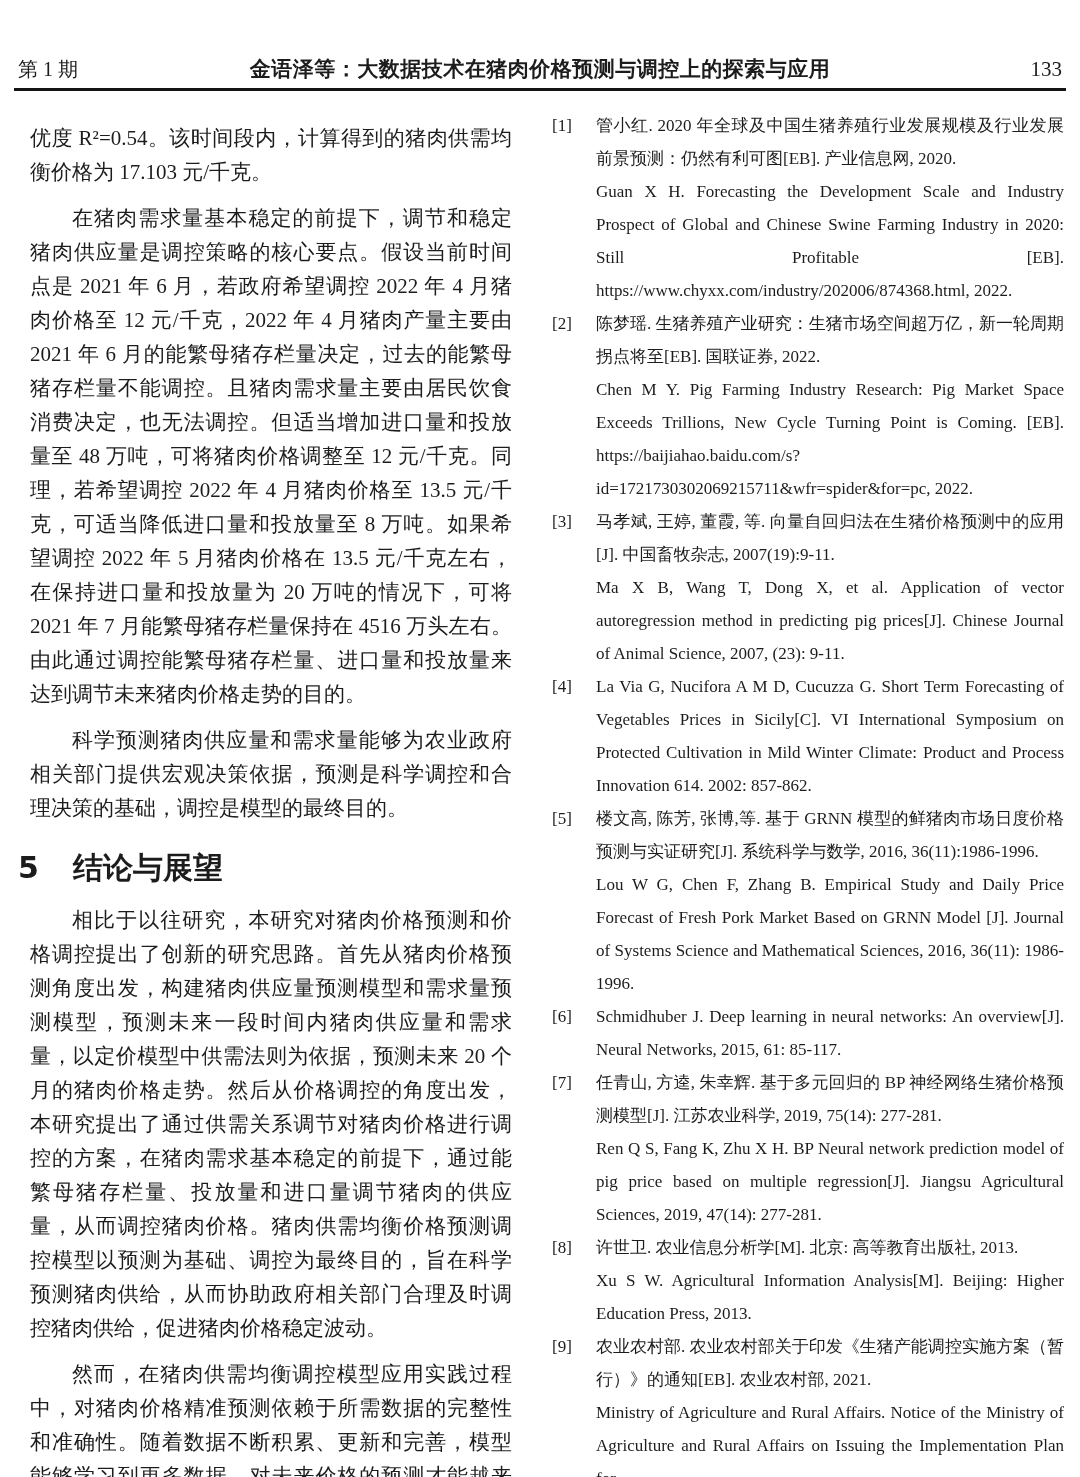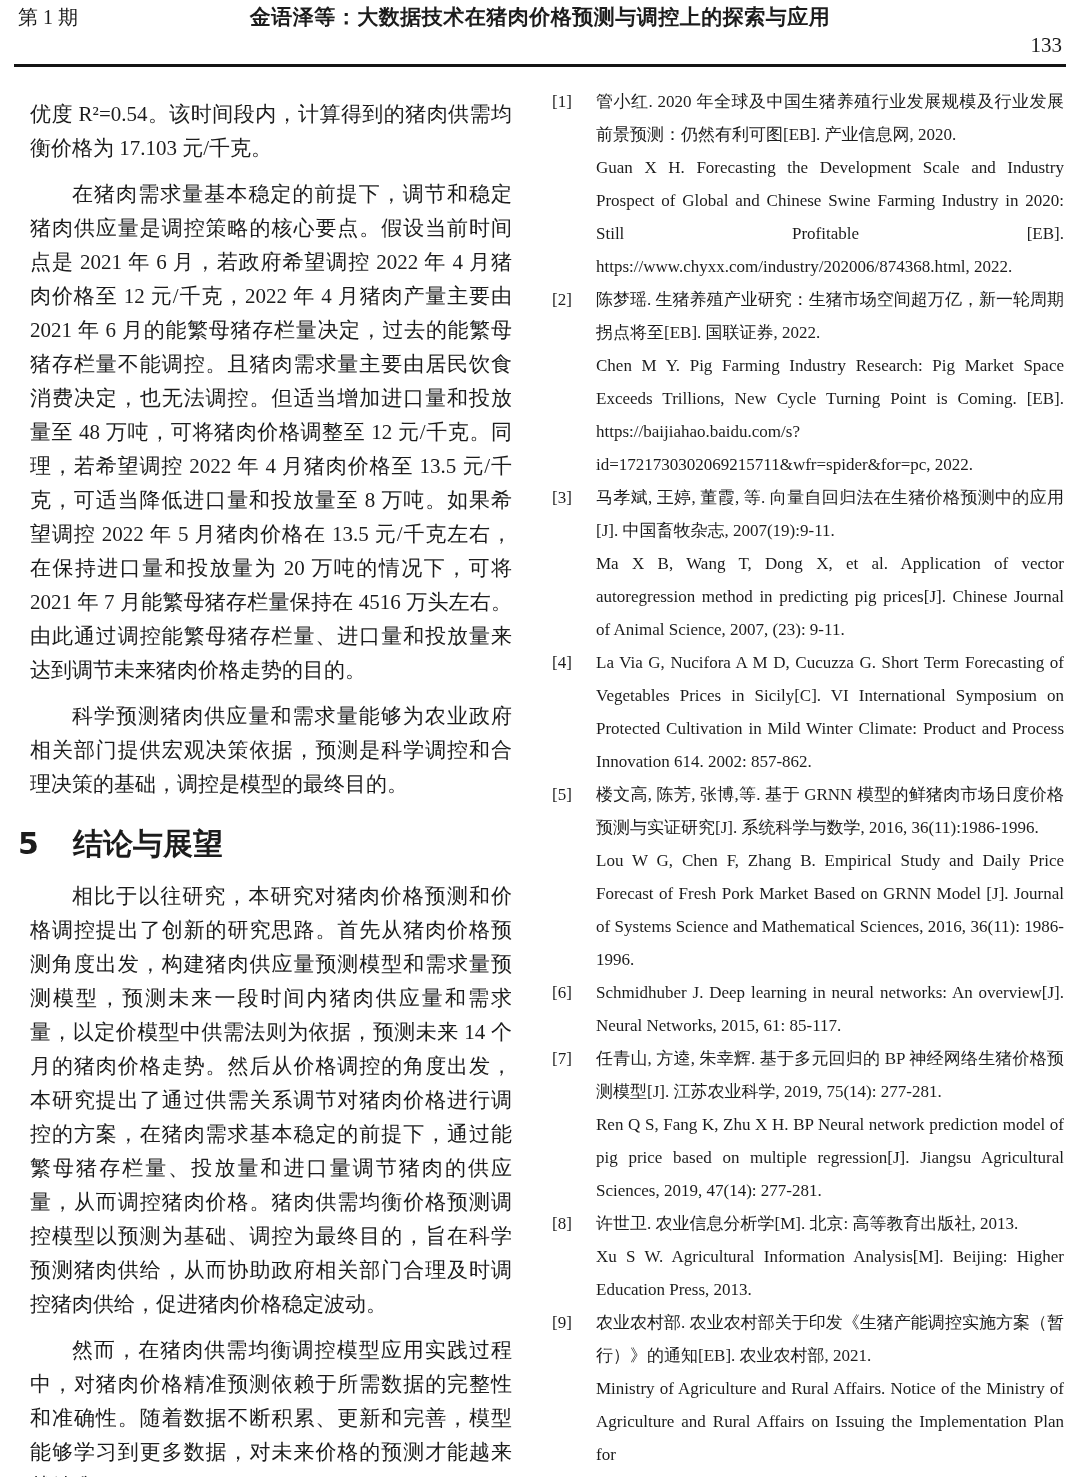--- a/index.html
+++ b/index.html
@@ -7,22 +7,22 @@
     width: 1080px; height: 1477px;
     background: #ffffff;
     color: #1c1c1c;
     font-family: "Liberation Serif", "DejaVu Serif", serif;
     overflow: hidden;
   }
   .page { width: 1080px; height: 1477px; overflow: hidden; position: relative; }
 
   
   .page-header {
-    display: flex; align-items: flex-start;
-    padding: 4px 18px 0 18px;
+    display: flex; align-items: flex-end;
+    padding: 28px 18px 0 18px;
     font-size: 20px; line-height: 26px;
   }
   .issue { width: 140px; flex-shrink: 0; }
   .running-title {
     flex: 1; text-align: center;
     font-family: "DejaVu Sans", "Liberation Sans", sans-serif;
     font-weight: bold; font-size: 21px; letter-spacing: 0.5px;
   }
   .page-num { width: 140px; flex-shrink: 0; text-align: right; font-size: 21px; margin-top: 28px; }
   .header-rule { height: 3px; background: #141414; margin: 6px 14px 0 14px; }
@@ -88,21 +88,21 @@
     <div class="col-left">
       <p class="body-par no-indent">优度 R²=0.54。该时间段内，计算得到的猪肉供需均衡价格为 17.103 元/千克。</p>
       <p class="body-par">在猪肉需求量基本稳定的前提下，调节和稳定猪肉供应量是调控策略的核心要点。假设当前时间点是 2021 年 6 月，若政府希望调控 2022 年 4 月猪肉价格至 12 元/千克，2022 年 4 月猪肉产量主要由 2021 年 6 月的能繁母猪存栏量决定，过去的能繁母猪存栏量不能调控。且猪肉需求量主要由居民饮食消费决定，也无法调控。但适当增加进口量和投放量至 48 万吨，可将猪肉价格调整至 12 元/千克。同理，若希望调控 2022 年 4 月猪肉价格至 13.5 元/千克，可适当降低进口量和投放量至 8 万吨。如果希望调控 2022 年 5 月猪肉价格在 13.5 元/千克左右，在保持进口量和投放量为 20 万吨的情况下，可将 2021 年 7 月能繁母猪存栏量保持在 4516 万头左右。由此通过调控能繁母猪存栏量、进口量和投放量来达到调节未来猪肉价格走势的目的。</p>
       <p class="body-par">科学预测猪肉供应量和需求量能够为农业政府相关部门提供宏观决策依据，预测是科学调控和合理决策的基础，调控是模型的最终目的。</p>
 
       <h2 class="sec-heading">
         <span class="sec-num">5</span>
         <span class="sec-title">结论与展望</span>
       </h2>
 
-      <p class="body-par">相比于以往研究，本研究对猪肉价格预测和价格调控提出了创新的研究思路。首先从猪肉价格预测角度出发，构建猪肉供应量预测模型和需求量预测模型，预测未来一段时间内猪肉供应量和需求量，以定价模型中供需法则为依据，预测未来 14 个月的猪肉价格走势。然后从价格调控的角度出发，本研究提出了通过供需关系调节对猪肉价格进行调控的方案，在猪肉需求基本稳定的前提下，通过能繁母猪存栏量、投放量和进口量调节猪肉的供应量，从而调控猪肉价格。猪肉供需均衡价格预测调控模型以预测为基础、调控为最终目的，旨在科学预测猪肉供给，从而协助政府相关部门合理及时调控猪肉供给，促进猪肉价格稳定波动。</p>
+      <p class="body-par">相比于以往研究，本研究对猪肉价格预测和价格调控提出了创新的研究思路。首先从猪肉价格预测角度出发，构建猪肉供应量预测模型和需求量预测模型，预测未来一段时间内猪肉供应量和需求量，以定价模型中供需法则为依据，预测未来 20 个月的猪肉价格走势。然后从价格调控的角度出发，本研究提出了通过供需关系调节对猪肉价格进行调控的方案，在猪肉需求基本稳定的前提下，通过能繁母猪存栏量、投放量和进口量调节猪肉的供应量，从而调控猪肉价格。猪肉供需均衡价格预测调控模型以预测为基础、调控为最终目的，旨在科学预测猪肉供给，从而协助政府相关部门合理及时调控猪肉供给，促进猪肉价格稳定波动。</p>
       <p class="body-par">然而，在猪肉供需均衡调控模型应用实践过程中，对猪肉价格精准预测依赖于所需数据的完整性和准确性。随着数据不断积累、更新和完善，模型能够学习到更多数据，对未来价格的预测才能越来越精准。</p>
     </div>
 
     <div class="col-right">
       <div class="ref-list">
 
         <div class="ref-item">
           <span class="ref-num">[1]</span>
           <div class="ref-body">
             <div class="ref-zh">管小红. 2020 年全球及中国生猪养殖行业发展规模及行业发展前景预测：仍然有利可图[EB]. 产业信息网, 2020.</div>

